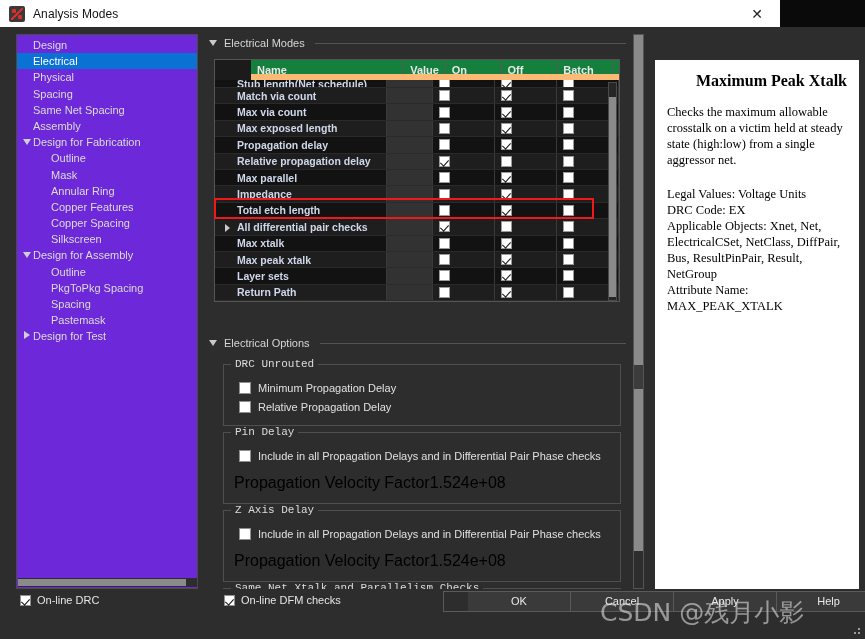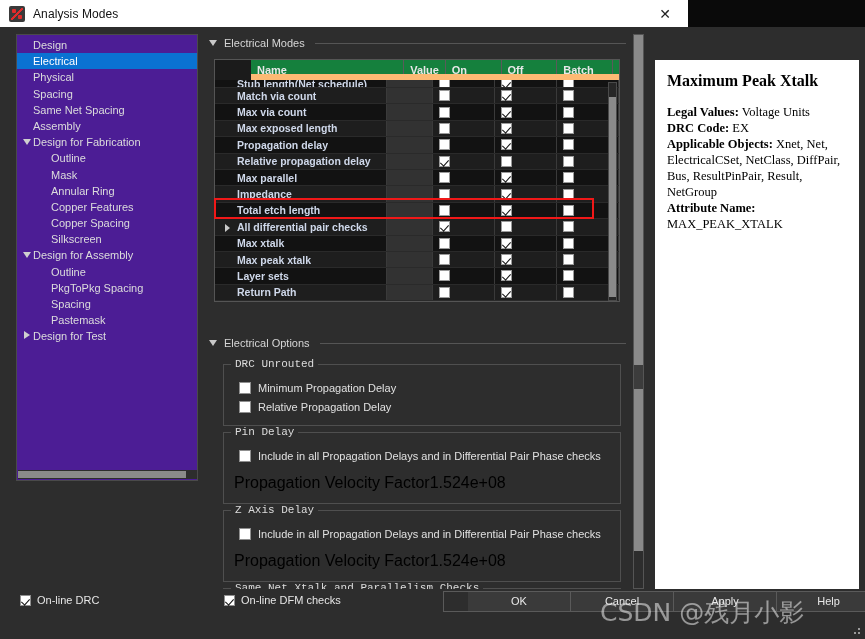--- a/index.html
+++ b/index.html
@@ -14,21 +14,21 @@
     position: relative;
     width: 865px; height: 639px;
     background: #0a0a0a;
   }
   
   .desk-strip { position: absolute; background: #2b2b2b; }
   .desk-black { position: absolute; background: #000; }
 
   
   .titlebar {
-    position: absolute; left: 0; top: 0; width: 688px; height: 27px;
+    position: absolute; left: 0; top: 0; width: 780px; height: 27px;
     background: #ffffff;
     display: flex; align-items: center;
   }
   .title-icon {
     width: 16px; height: 16px; margin-left: 9px; margin-right: 8px;
     background: #3a3a3a; border-radius: 2px;
     position: relative; flex: none;
   }
   .title-icon::before {
     content: ""; position: absolute; left: 2px; top: 2px;
@@ -48,22 +48,22 @@
   }
 
   
   .dialog {
     position: absolute; left: 0; top: 27px; width: 865px; height: 612px;
     background: #2d2d2d;
   }
 
   
   .tree-wrap {
-    position: absolute; left: 16px; top: 7px; width: 182px; height: 447px;
-    background: #4c1d95; border: 1px solid #4a4a4a;
+    position: absolute; left: 16px; top: 7px; width: 182px; height: 555px;
+    background: #6d28d9; border: 1px solid #4a4a4a;
     overflow: hidden;
   }
   .tree-list { padding-top: 2px; }
   .tree-item {
     height: 16.2px; line-height: 16.2px;
     font-size: 11px; color: #dcdcdc;
     white-space: nowrap; position: relative;
     padding-left: 14px;
   }
   .tree-item.lvl0 { padding-left: 16px; }
@@ -212,24 +212,24 @@
   }
 
   
   .helpdoc {
     position: absolute; left: 655px; top: 33px; width: 204px; height: 560px;
     background: #ffffff; color: #000;
     font-family: "Liberation Serif", serif;
     padding: 10px 12px 0 12px;
     overflow: hidden;
   }
-  .helpdoc h1 { font-size: 16px; margin: 2px 0 14px 0; font-weight: bold; }
+  .helpdoc h1 { font-size: 16px; margin: 2px 0 14px 0; font-weight: bold; text-align: right; }
   .helpdoc p  { font-size: 12.5px; line-height: 16px; margin: 0 0 18px 0; }
   .helpdoc .kv { font-size: 12.5px; line-height: 16px; }
-  .helpdoc .kv b { font-weight: bold; text-align: right; }
+  .helpdoc .kv b { font-weight: normal; text-align: right; }
 
   
   .footer {
     position: absolute; left: 0; bottom: 0; width: 865px; height: 50px;
     background: #2d2d2d;
   }
   .foot-chk {
     position: absolute; display: flex; align-items: center;
     font-size: 11px; color: #e6e6e6; top: 5px;
   }
@@ -621,20 +621,21 @@
       </div>
     </div>
 
     <div class="center-vscroll">
         <i></i>
         <b></b>
       </div>
 
     <div class="helpdoc">
       <h1>Maximum Peak Xtalk</h1>
+      <p>Checks the maximum allowable crosstalk on a victim held at steady state (high:low) from a single aggressor net.</p>
       <div class="kv">
         <b>Legal Values:</b>
         <span>Voltage Units</span>
       </div>
       <div class="kv">
         <b>DRC Code:</b>
         <span>EX</span>
       </div>
       <div class="kv">
         <b>Applicable Objects:</b>

